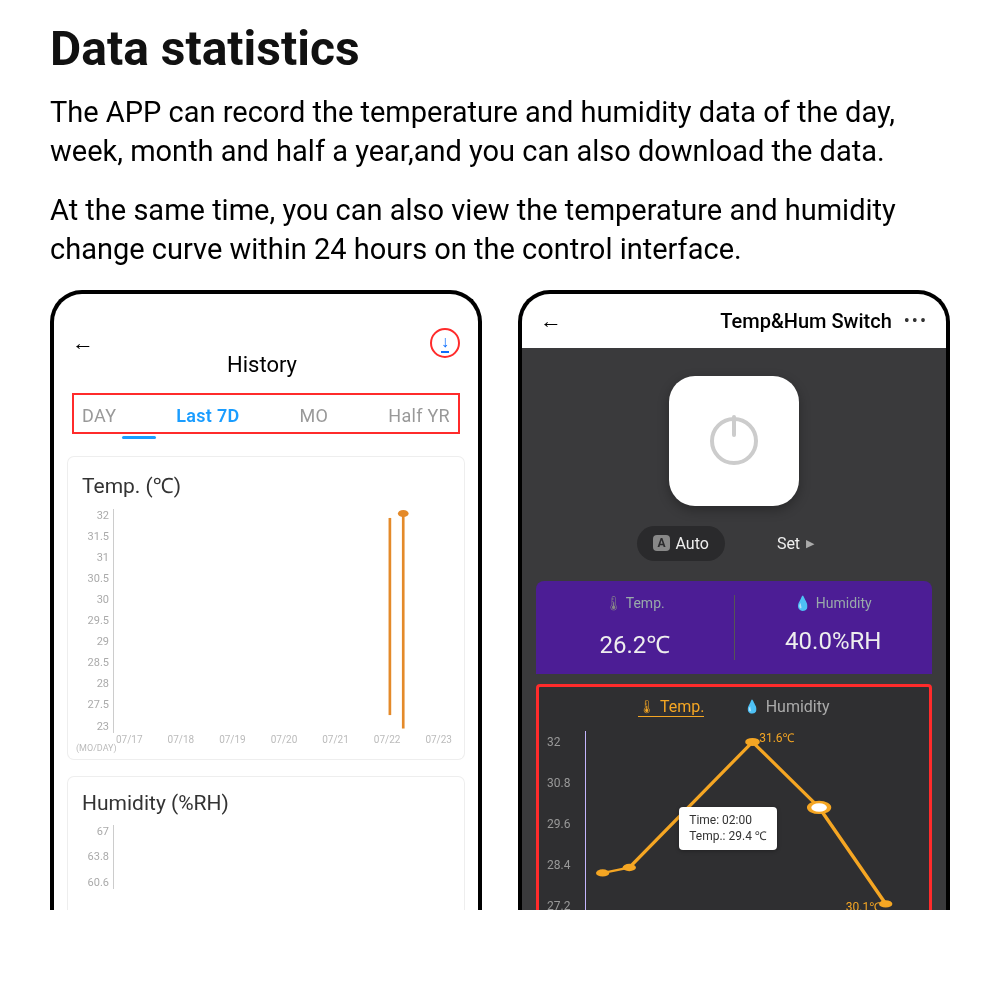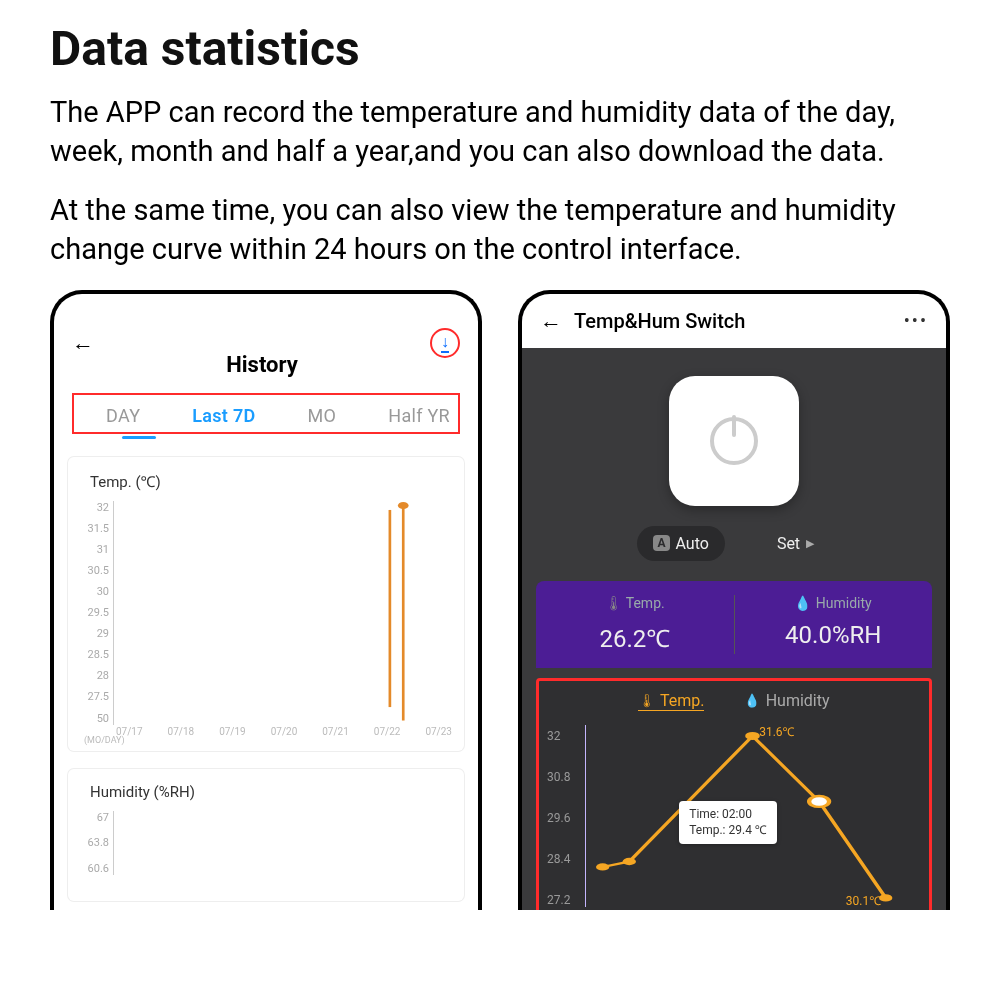--- a/index.html
+++ b/index.html
@@ -41,71 +41,71 @@
     background: #fff;
   }
   
   .hist-header {
     display: flex;
     align-items: center;
     justify-content: space-between;
     padding: 16px 18px 10px;
   }
   .hist-back { font-size: 22px; font-weight: 600; }
-  .hist-title { font-size: 22px; font-weight: 700; margin-top: 42px; }
+  .hist-title { font-size: 22px; font-weight: 400; margin-top: 42px; }
   .dl-circle {
     width: 30px; height: 30px; border: 2px solid #ff2b2b; border-radius: 50%;
     display: flex; align-items: center; justify-content: center;
   }
   .dl-inner { color: #0d6efd; font-size: 16px; line-height: 1; border-bottom: 2px solid #0d6efd; padding-bottom: 1px; }
 
   .tab-row {
     display: flex;
     justify-content: space-between;
     margin: 6px 18px 0;
     border: 2px solid #ff2b2b;
     padding: 10px 8px 6px;
   }
-  .tab-item { font-size: 18px; color: #999; letter-spacing: 0.3px; margin-left: 24px; }
+  .tab-item { font-size: 18px; color: #999; letter-spacing: 0.3px; }
   .tab-item.active { color: #1a9dff; font-weight: 600; }
   .tab-underline { width: 34px; height: 3px; background: #1a9dff; margin: 2px auto 0 68px; border-radius: 2px; }
 
   .chart-card {
     margin: 18px 14px 0;
     background: #fff;
     border-radius: 6px;
     box-shadow: 0 0 0 1px #eee;
     padding: 14px 8px 6px;
   }
-  .chart-label { font-size: 15px; color: #333; margin-left: 14px; margin-bottom: 4px; }
+  .chart-label { font-size: 21px; color: #333; margin-left: 6px; margin-bottom: 4px; }
   .mini-chart { position: relative; height: 250px; padding-left: 40px; }
   .mini-chart-h { height: 90px; }
   .yaxis {
     position: absolute; left: 0; top: 6px; bottom: 20px; width: 38px;
     display: flex; flex-direction: column; justify-content: space-between;
     border-right: 1px solid #ccc;
   }
   .yaxis span { font-size: 11px; color: #aaa; text-align: right; padding-right: 4px; }
   .xaxis {
     position: absolute; left: 40px; right: 4px; bottom: 8px;
     display: flex; justify-content: space-between; margin-top: 8px;
   }
   .xaxis span { font-size: 10px; color: #bbb; }
-  .xlabel { position: absolute; left: 8px; bottom: 0; font-size: 9px; color: #bbb; margin-top: 48px; }
+  .xlabel { position: absolute; left: 0; bottom: 0; font-size: 9px; color: #bbb; margin-top: 48px; }
   .plot-area { position: absolute; left: 40px; right: 6px; top: 6px; bottom: 20px; }
   .plot-area svg { width: 100%; height: 100%; }
 
   
   .phone.dark { background: #3a3a3c; }
   .ctrl-header {
     display: flex; align-items: center; gap: 12px;
     padding: 14px 18px;
     background: #fff;
   }
-  .ctrl-header .title { font-size: 20px; font-weight: 500; flex: 1; }
+  .ctrl-header .title { font-size: 20px; font-weight: 500; flex: 1; text-align: right; }
   .ctrl-header .dots { font-size: 18px; color: #333; letter-spacing: 2px; }
 
   .power-wrap { display: flex; justify-content: center; padding: 28px 0 20px; }
   .power-btn {
     width: 130px; height: 130px; background: #fff; border-radius: 26px;
     display: flex; align-items: center; justify-content: center;
     box-shadow: 0 4px 12px rgba(0,0,0,0.3);
   }
   .power-icon {
     width: 48px; height: 48px; border: 4px solid #ccc; border-radius: 50%;
@@ -124,21 +124,21 @@
   .mode-pill .badge { background: #888; color: #2a2a2c; font-size: 12px; padding: 1px 4px; border-radius: 4px; font-weight: 700; }
   .mode-pill .tri { font-size: 11px; color: #aaa; }
 
   .readouts {
     display: flex; margin: 0 14px; background: #4c1d95; border-radius: 8px 8px 0 0;
     padding: 14px 0;
   }
   .readout { flex: 1; text-align: center; border-right: 1px solid #555; }
   .readout:last-child { border-right: none; }
   .readout .lbl { font-size: 14px; color: #9aa; }
-  .readout .val { font-size: 24px; color: #eee; margin-top: 10px; }
+  .readout .val { font-size: 24px; color: #eee; margin-top: 16px; }
 
   .graph-box {
     margin: 10px 14px 0;
     border: 3px solid #ff2b2b;
     background: #2f2f31;
     border-radius: 4px;
     padding: 10px 6px 6px;
     height: 240px;
     position: relative;
   }
@@ -194,21 +194,21 @@
           <span>32</span>
           <span>31.5</span>
           <span>31</span>
           <span>30.5</span>
           <span>30</span>
           <span>29.5</span>
           <span>29</span>
           <span>28.5</span>
           <span>28</span>
           <span>27.5</span>
-          <span>50</span>
+          <span>23</span>
         </div>
         <div class="plot-area">
           <svg viewBox="0 0 100 100" preserveAspectRatio="none">
             <line x1="82" y1="4" x2="82" y2="92" stroke="#e48a2a" stroke-width="0.8"></line>
             <line x1="86" y1="2" x2="86" y2="98" stroke="#e48a2a" stroke-width="0.8"></line>
             <circle cx="86" cy="2" r="1.6" fill="#e48a2a"></circle>
           </svg>
         </div>
         <span class="xlabel">(MO/DAY)</span>
         <div class="xaxis">

